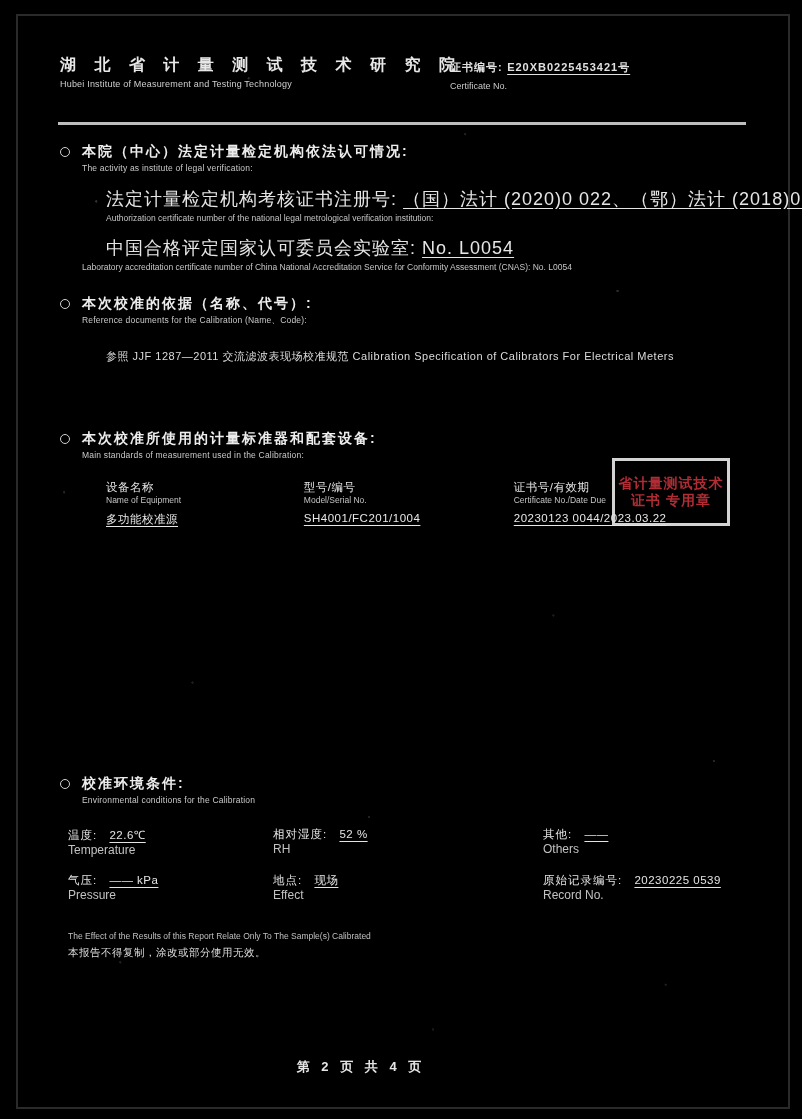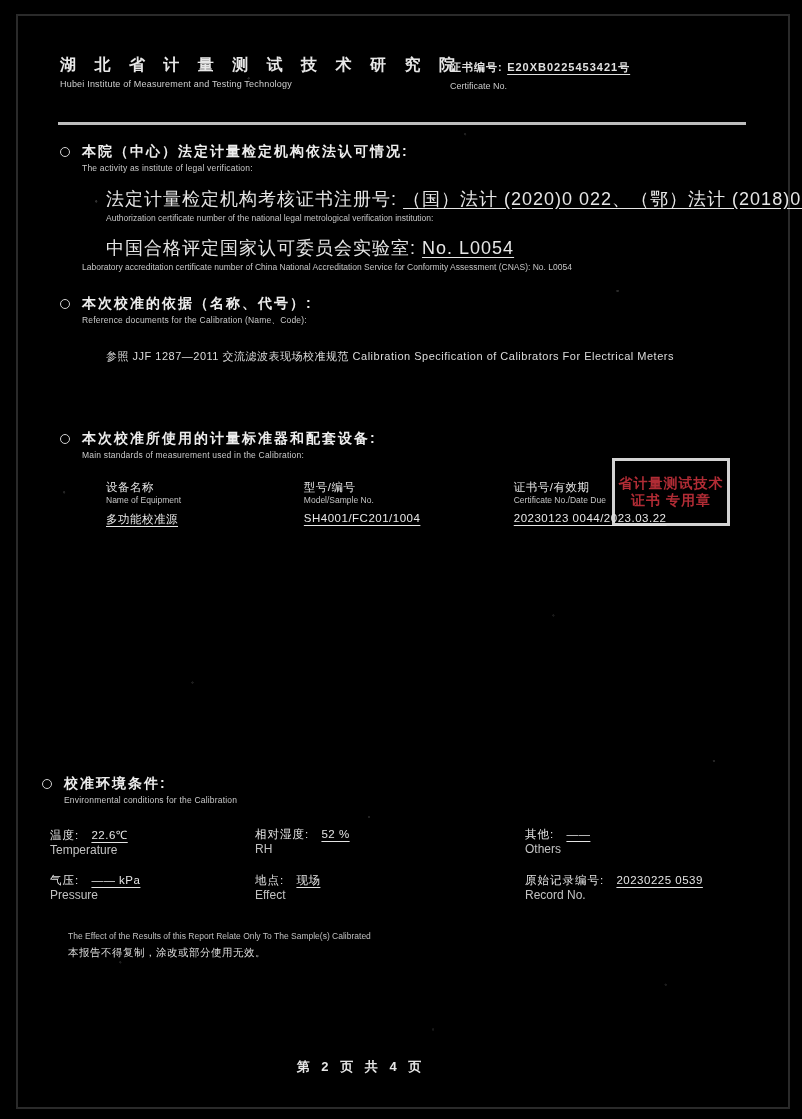--- a/index.html
+++ b/index.html
@@ -184,21 +184,21 @@
     letter-spacing: 1px;
     display: flex;
     align-items: center;
     justify-content: center;
     text-align: center;
     line-height: 1.25;
     opacity: .92;
   }
 
   
-  #sec-env { left: 64px; top: 775px; width: 670px; }
+  #sec-env { left: 82px; top: 775px; width: 670px; }
   .env-grid {
     margin-top: 22px;
     margin-left: -14px;
     width: 660px;
     position: relative;
   }
   .env-row { position: relative; height: 46px; }
   .env-cell { position: absolute; top: 0; }
   .env-cn { font-size: 11.5px; color: #e4e4e4; letter-spacing: 1px; white-space: nowrap; }
   .env-en { font-size: 12px; color: #c2c2c2; }
@@ -291,21 +291,21 @@
 
     <table class="std-table">
       <tbody>
           <tr>
         <td class="col-a">
           <div>设备名称</div>
           <div class="en">Name of Equipment</div>
         </td>
         <td class="col-b">
           <div>型号/编号</div>
-          <div class="en">Model/Sample No.</div>
+          <div class="en">Model/Serial No.</div>
         </td>
         <td class="col-c">
           <div>证书号/有效期</div>
           <div class="en">Certificate No./Date Due</div>
         </td>
       </tr>
       <tr>
         <td class="val">多功能校准源</td>
         <td class="val">SH4001/FC201/1004</td>
         <td class="val">20230123 0044/2023.03.22</td>

